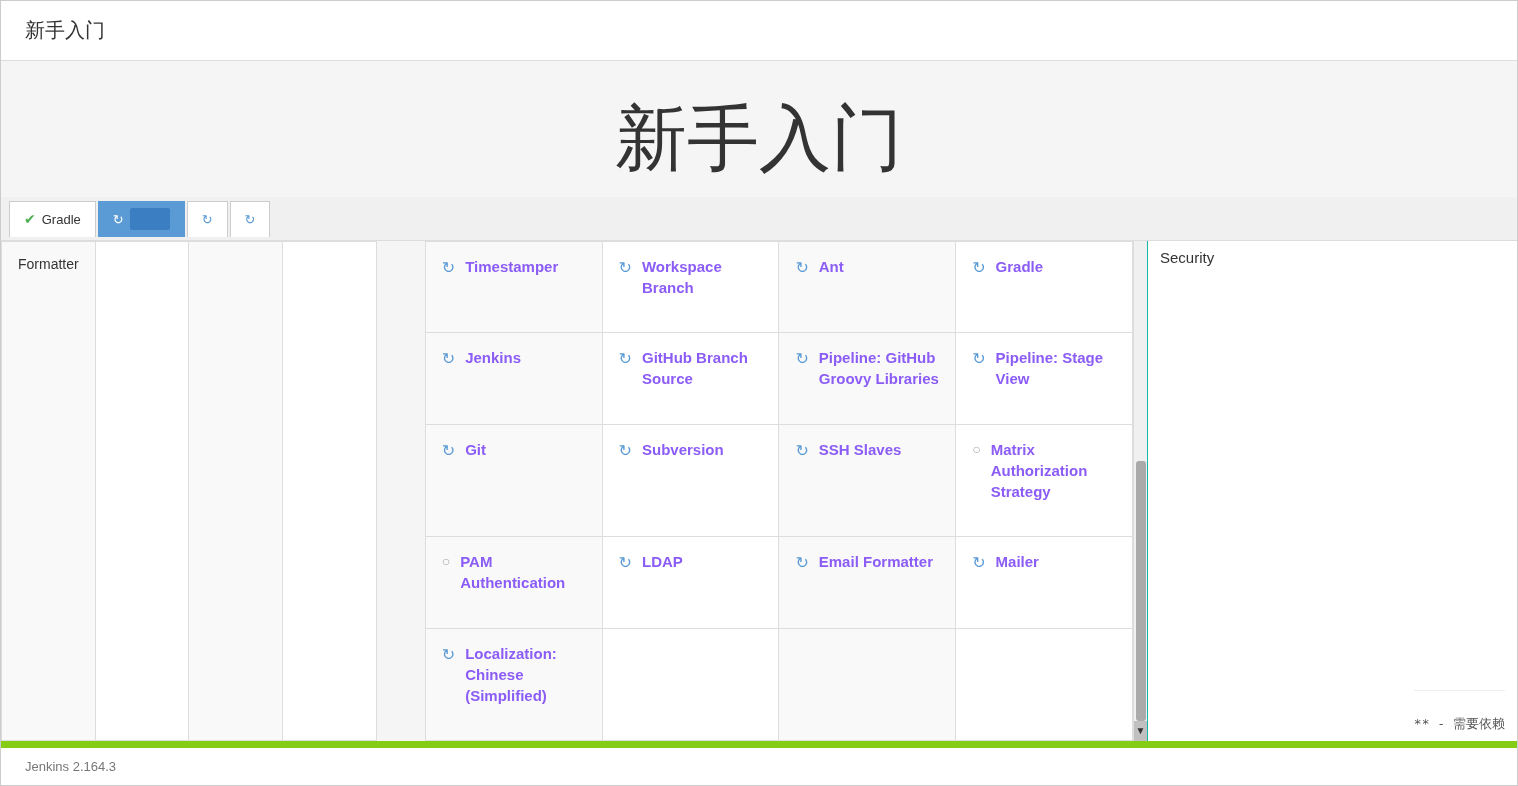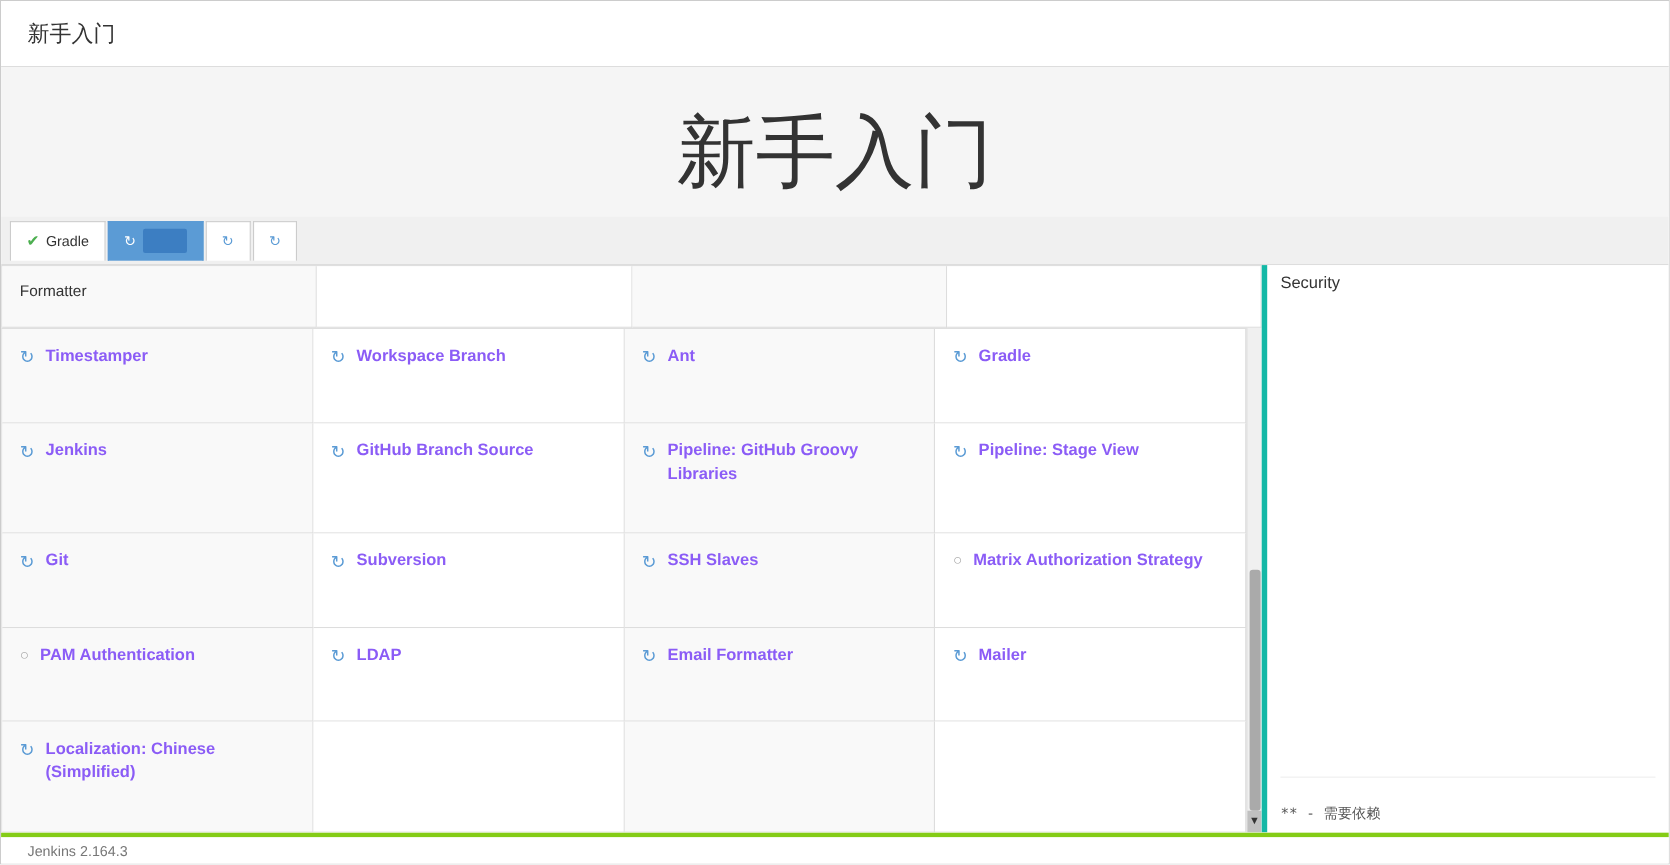--- a/index.html
+++ b/index.html
@@ -111,21 +111,22 @@
     .content-area {
       flex: 1;
       display: flex;
       overflow: hidden;
     }
 
     .plugins-grid-container {
       flex: 1;
       overflow: hidden;
       display: flex;
-      flex-direction: column;
+      flex-direction: row;
+      gap: 48px;
     }
 
     .plugins-grid {
       display: grid;
       grid-template-columns: 1fr 1fr 1fr 1fr;
       border-left: 1px solid #ddd;
       border-top: 1px solid #ddd;
       overflow-y: auto;
       flex: 1;
     }
@@ -181,23 +182,23 @@
       width: 10px;
       background: #aaa;
       border-radius: 3px;
       margin-top: 220px;
       height: 300px;
     }
 
     .right-panel {
       width: 370px;
       background: #fff;
-      border-left: 5px solid #14b8a6;
-      display: flex;
-      flex-direction: column;
+      border-left: 1px solid #14b8a6;
+      display: flex;
+      flex-direction: row;
       font-size: 13px;
       padding: 8px 12px;
       overflow-y: auto;
     }
 
     .right-panel-text {
       font-family: monospace;
       font-size: 13px;
       color: #555;
       line-height: 1.8;
@@ -218,22 +219,22 @@
       height: 20px;
       background: #c0c0c0;
       text-align: center;
       font-size: 10px;
       line-height: 20px;
       cursor: pointer;
       margin-top: auto;
     }
 
     .footer {
-      height: 28px;
-      border-top: 4px solid #84cc16;
+      height: 44px;
+      border-top: 7px solid #84cc16;
       display: flex;
       align-items: center;
       padding: 0 24px;
       background: #fff;
       font-size: 13px;
       color: #777;
     }
   </style>
 </head>
 <body>

